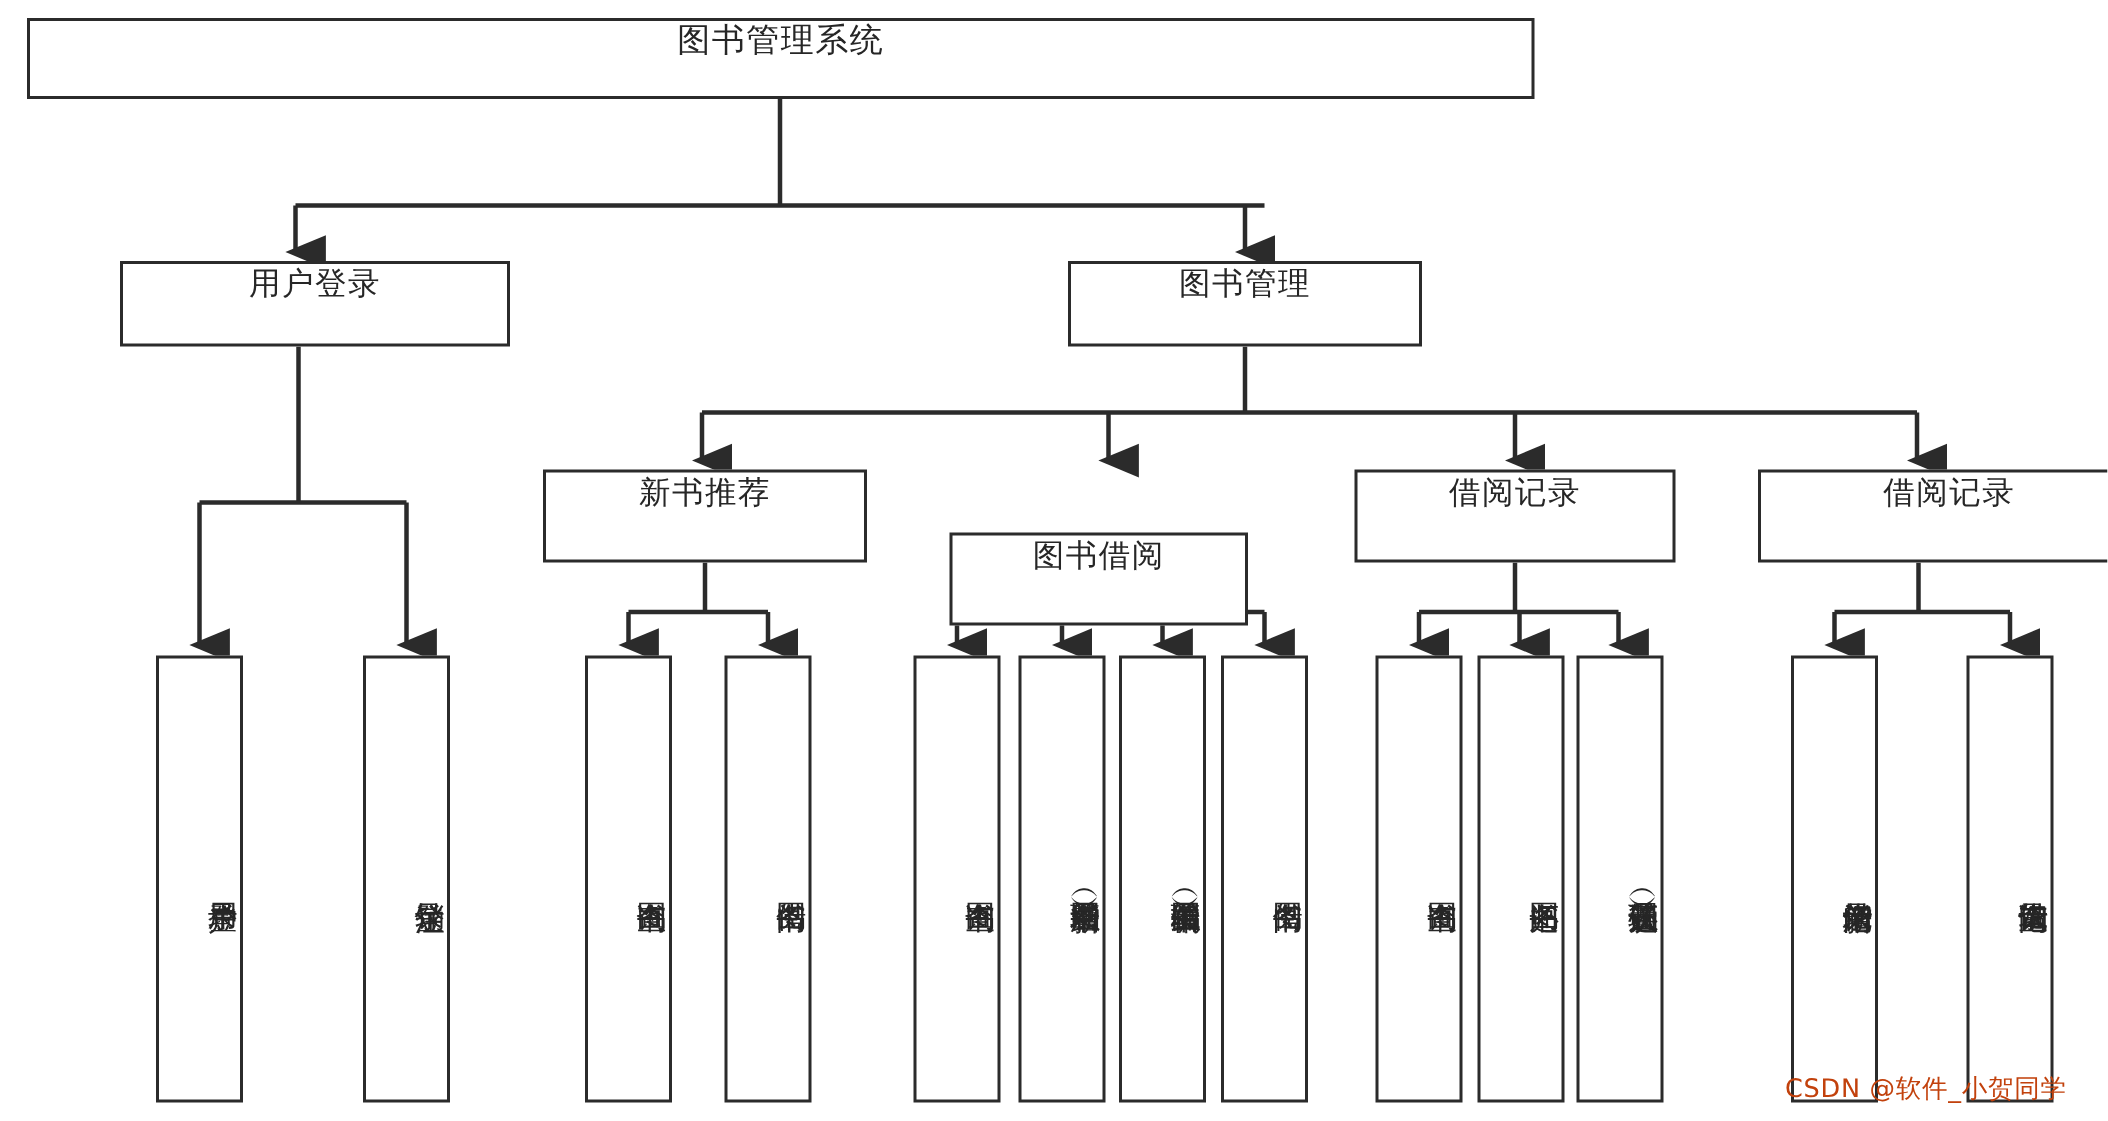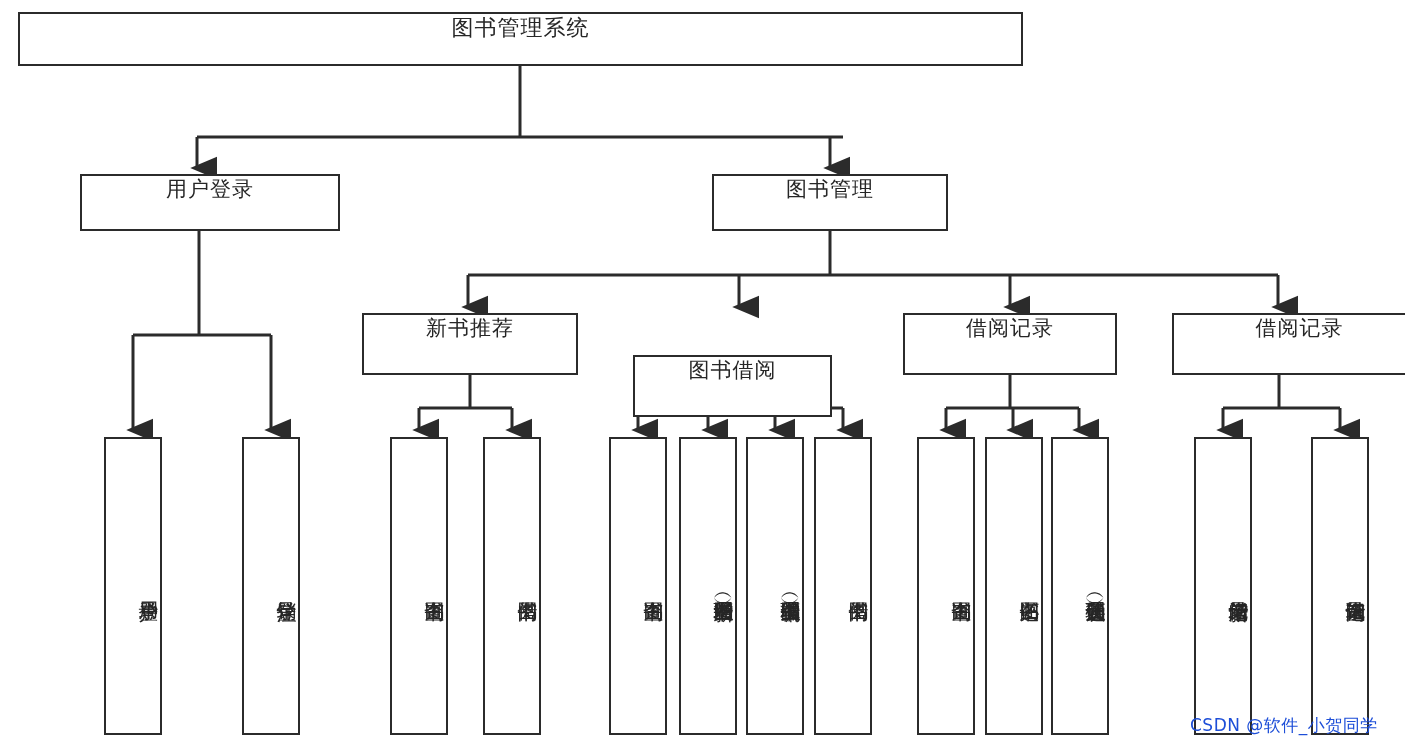--- a/index.html
+++ b/index.html
@@ -50,21 +50,21 @@
     align-items:flex-start;
     justify-content:center;
   }
   .node.vert > .vtext{
     writing-mode:vertical-rl;
     text-orientation:upright;
     white-space:normal;
   }
   .watermark{
     position:absolute;
-    color:#1d4ed8;
+    color:#c2410c;
     font-size:17px;
     letter-spacing:0.5px;
     white-space:nowrap;
     user-select:none;
   }
 </style>
 </head>
 <body>
 
 <div id="canvas">

